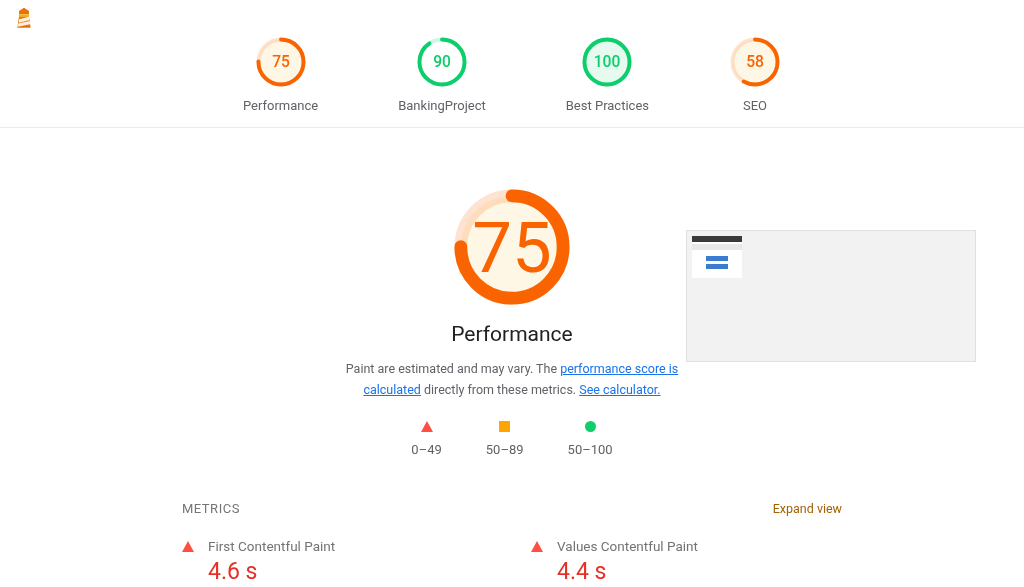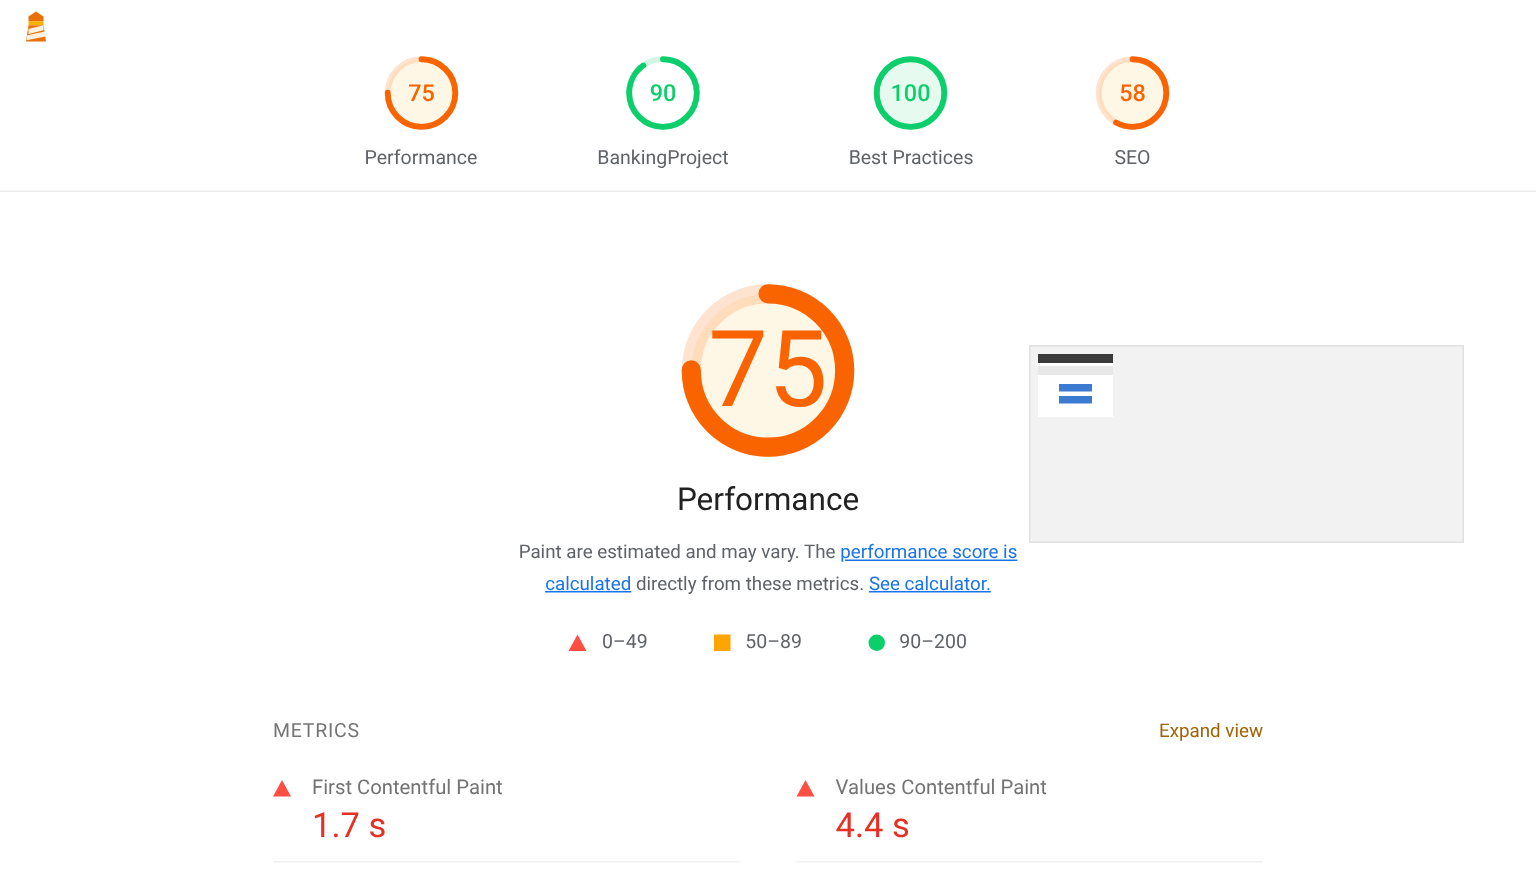--- a/index.html
+++ b/index.html
@@ -69,21 +69,21 @@
     text-align: center;
     line-height: 1.7;
     max-width: 360px;
   }
   .perf-desc a { color: #1a73e8; text-decoration: underline; }
   
   .legend {
     display: flex; gap: 44px; margin-top: 20px;
     font-size: 13px; color: #5f6368; align-items: center;
   }
-  .legend-item { display: flex; align-items: center; gap: 10px; }
+  .legend-item { display: flex; align-items: center; gap: 10px; flex-direction: column; }
   .tri-red {
     width: 0; height: 0;
     border-left: 6px solid transparent;
     border-right: 6px solid transparent;
     border-bottom: 11px solid #ff4e42;
   }
   .sq-orange { width: 11px; height: 11px; background: #ffa400; }
   .dot-green { width: 11px; height: 11px; background: #0cce6b; border-radius: 50%; }
   
   .thumb {
@@ -197,21 +197,21 @@
     <div class="legend-item">
       <span class="tri-red"></span>
       <span>0–49</span>
     </div>
     <div class="legend-item">
       <span class="sq-orange"></span>
       <span>50–89</span>
     </div>
     <div class="legend-item">
       <span class="dot-green"></span>
-      <span>90–200</span>
+      <span>50–100</span>
     </div>
   </div>
 
   <div class="thumb">
     <div class="thumb-inner">
       <div class="thumb-bar1"></div>
       <div class="thumb-bar2"></div>
       <div class="thumb-btn1"></div>
       <div class="thumb-btn2"></div>
     </div>
@@ -220,21 +220,21 @@
   <div class="metrics-wrap">
     <div class="metrics-head">
       <span class="metrics-title">METRICS</span>
       <span class="expand">Expand view</span>
     </div>
     <div class="metrics-grid" id="metrics-grid">
     <div class="metric">
       <span class="tri-red metric-icon"></span>
       <div>
         <div class="metric-name">First Contentful Paint</div>
-        <div class="metric-val val-red">1.7 s</div>
+        <div class="metric-val val-red">4.6 s</div>
       </div>
     </div>
     <div class="metric">
       <span class="tri-red metric-icon"></span>
       <div>
         <div class="metric-name">Values Contentful Paint</div>
         <div class="metric-val val-red">4.4 s</div>
       </div>
     </div>
     <div class="metric">

